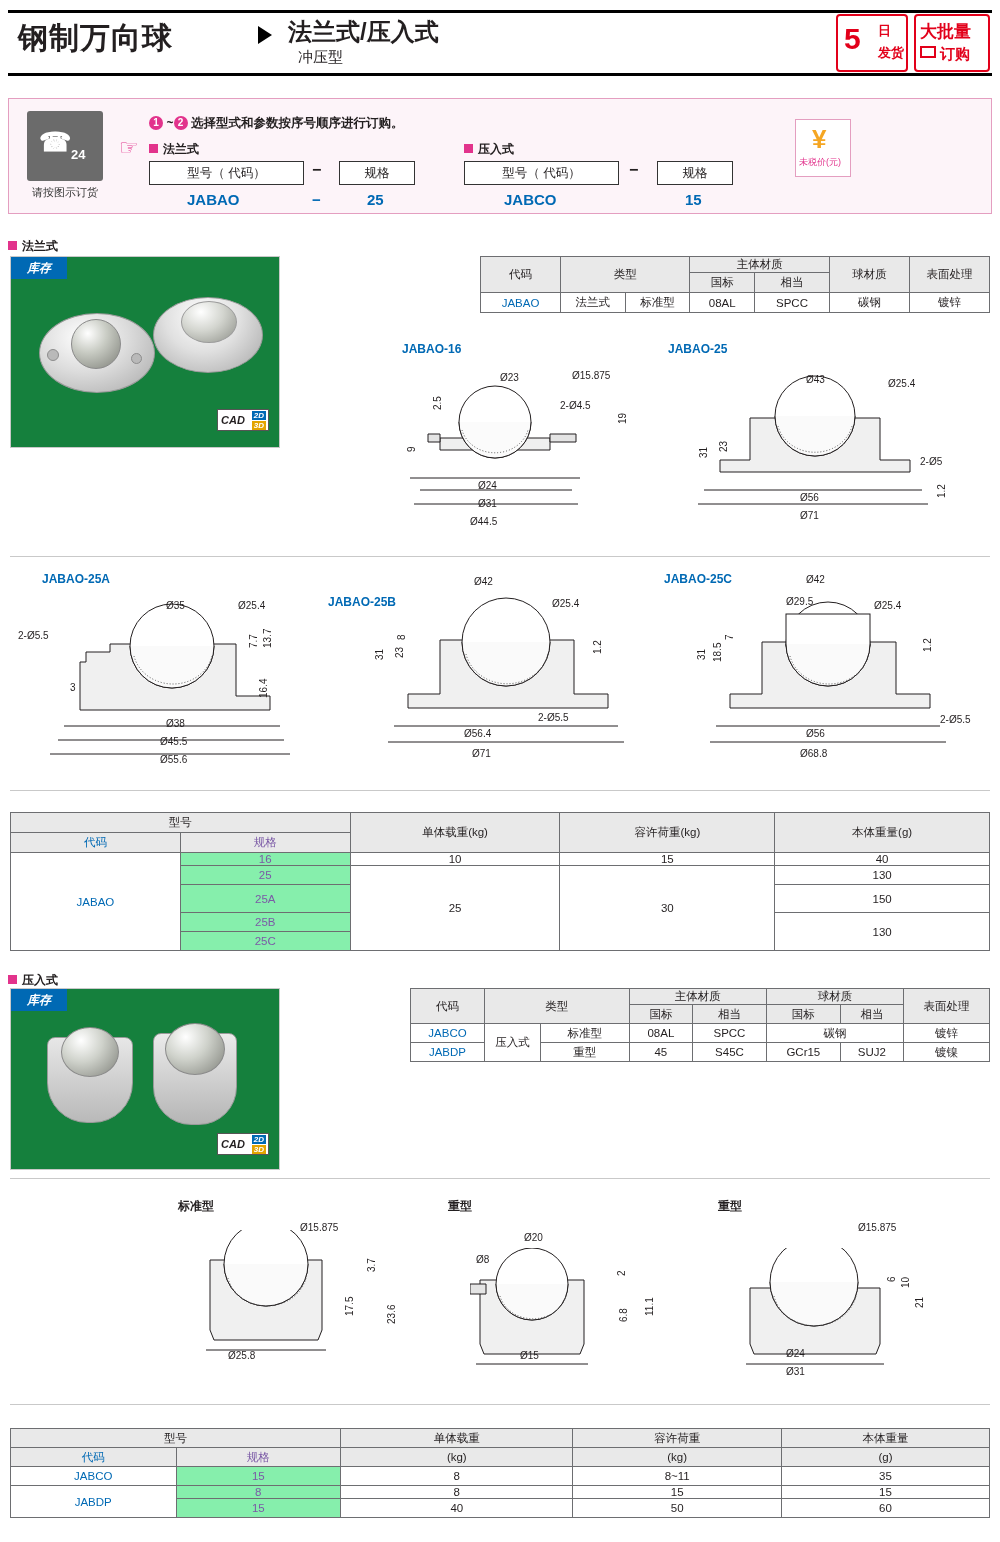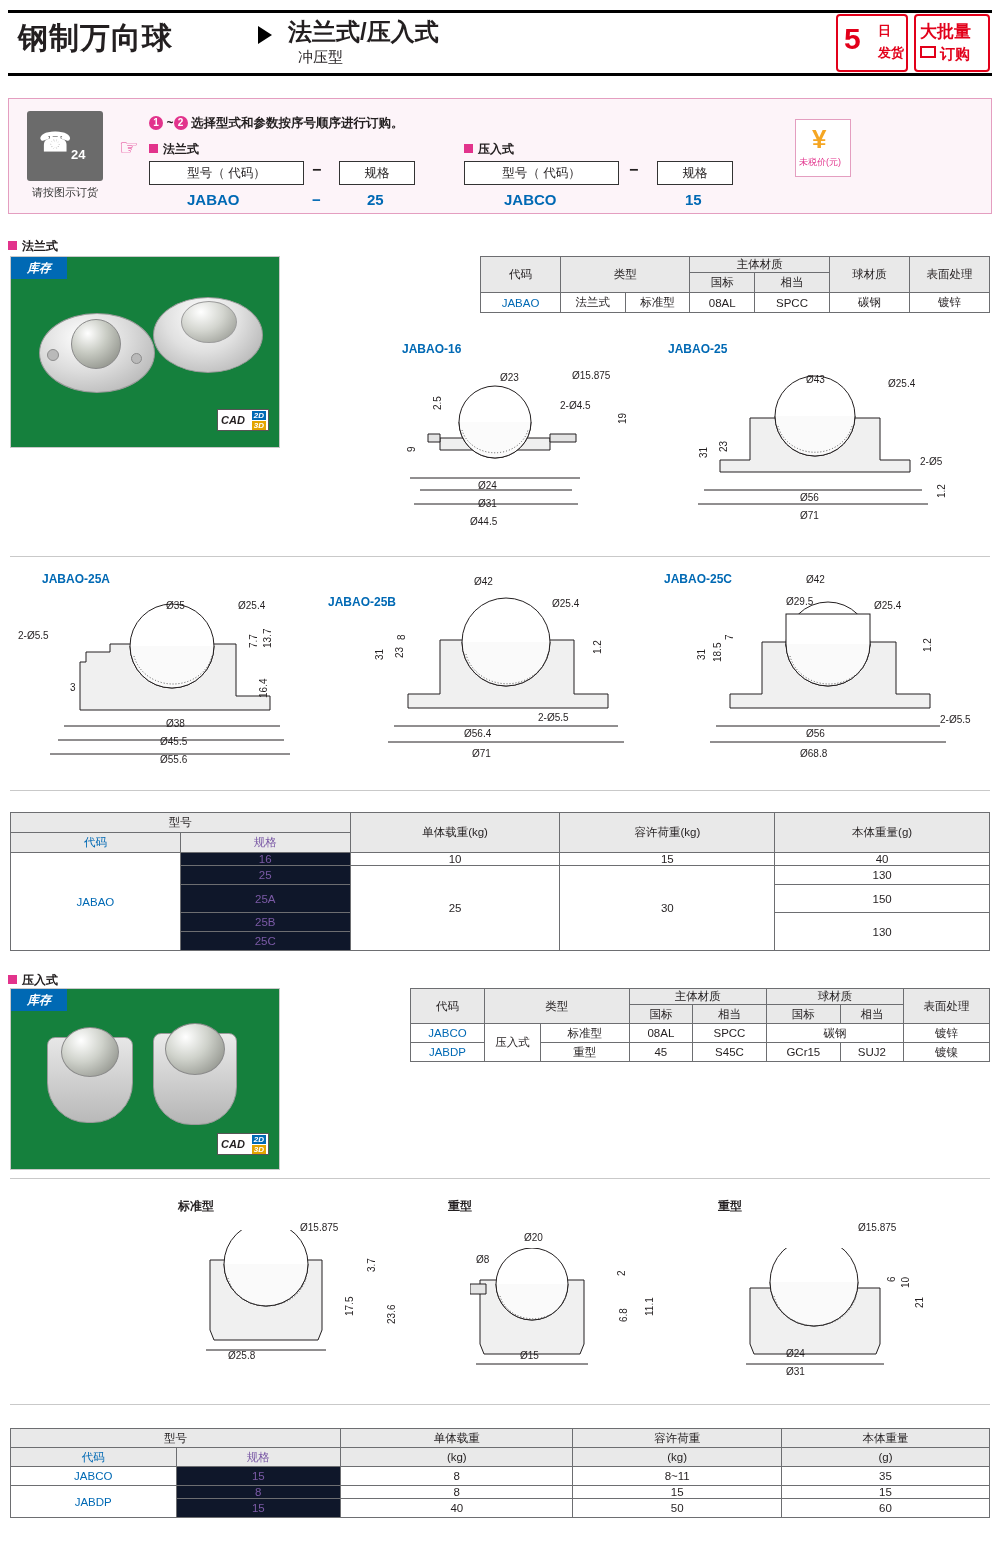--- a/index.html
+++ b/index.html
@@ -66,21 +66,21 @@
   .cadbadge .c { position:absolute; left:3px; top:4px; }
   .cadbadge .d2 { position:absolute; right:2px; top:1px; background:#0069b4; color:#fff; font-size:8px; padding:0 2px; }
   .cadbadge .d3 { position:absolute; right:2px; top:11px; background:#e3a400; color:#fff; font-size:8px; padding:0 2px; }
 
   
   table.grid { border-collapse:collapse; position:absolute; font-size:11.5px; }
   table.grid td, table.grid th { border:1px solid #6d6e71; text-align:center; font-weight:normal; padding:0 2px; }
   .hdrcell { background:#e9e9e9; font-weight:bold; }
   .bluetxt { color:#0069b4; font-weight:bold; }
   .purpletxt { color:#7b5aa6; font-weight:bold; }
-  .lightblue { background:#0f172a; }
+  .lightblue { background:#86efac; }
 
   
   .drawpanel { position:absolute; border:1px solid #c9c9c9; }
   .dlabel { position:absolute; font-size:12px; color:#0069b4; font-weight:bold; }
   .dim { position:absolute; font-size:10px; color:#231f20; white-space:nowrap; }
   .dimv { position:absolute; font-size:10px; color:#231f20; white-space:nowrap; transform:rotate(-90deg); transform-origin:left top; }
 
   .sep { position:absolute; background:#c9c9c9; height:1px; }
 </style>
 </head>

